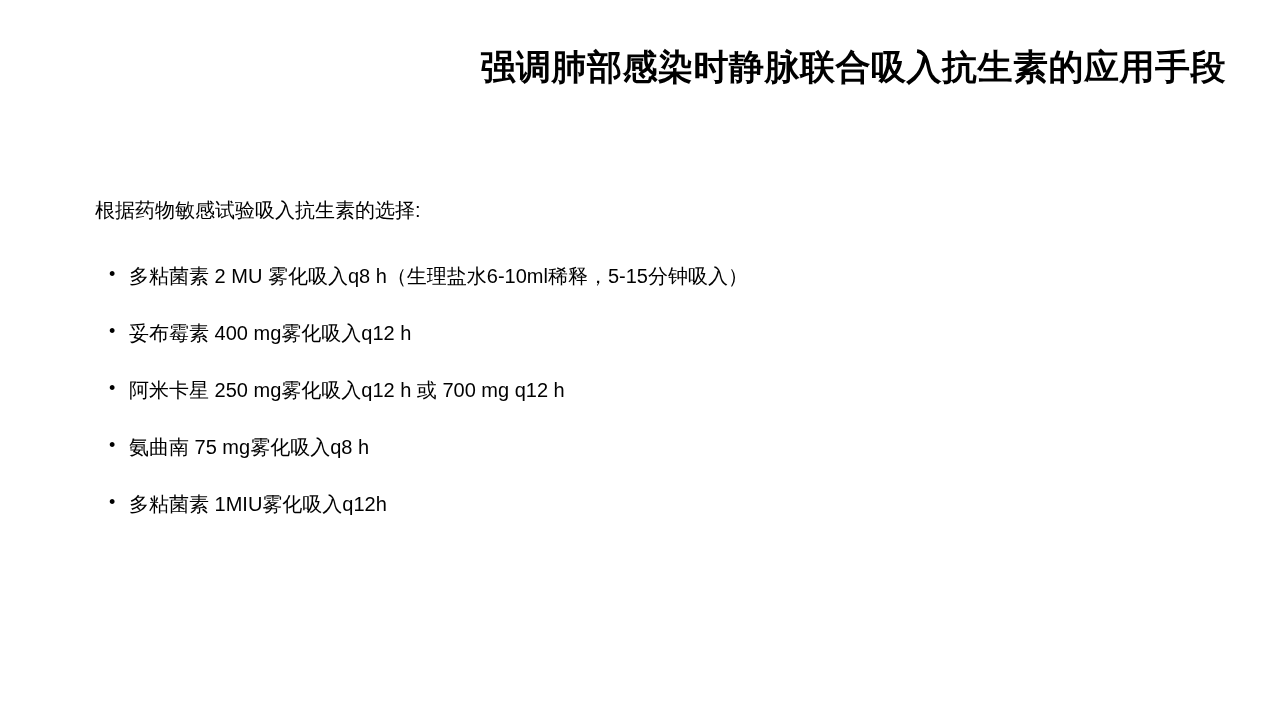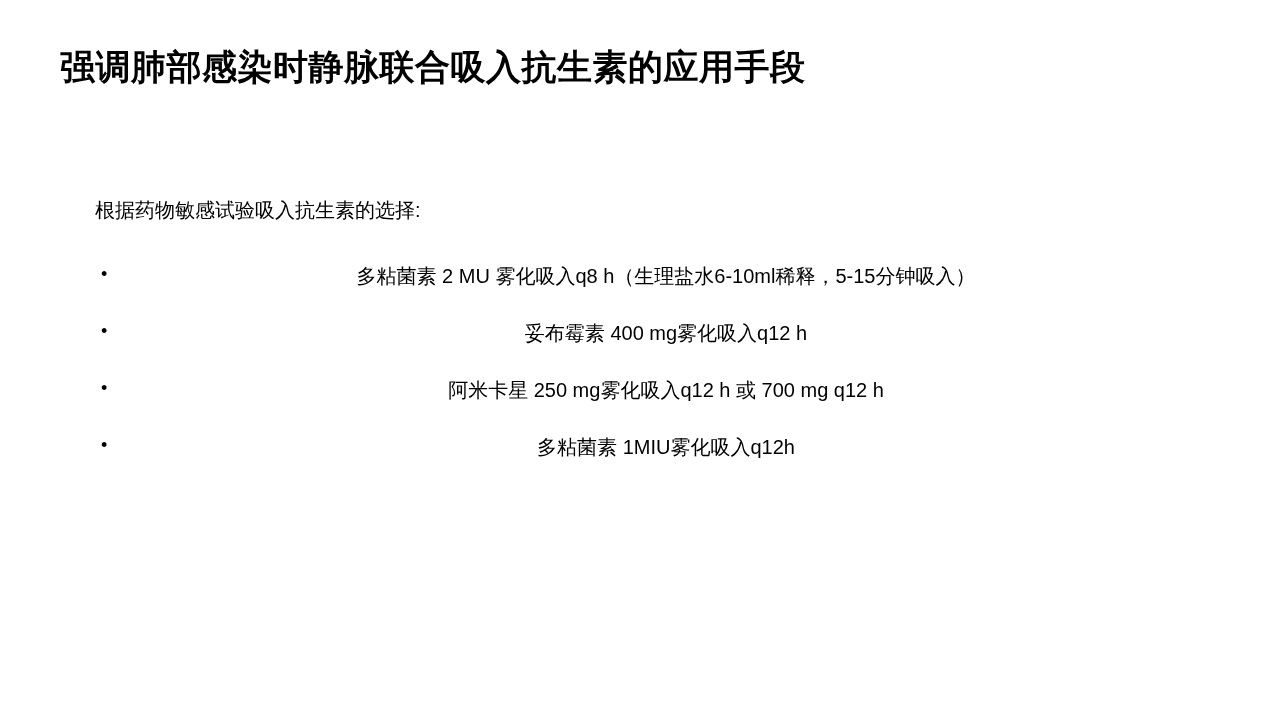--- a/index.html
+++ b/index.html
@@ -16,46 +16,45 @@
   }
   .slide {
     position: relative;
     width: 1280px;
     height: 720px;
     box-sizing: border-box;
   }
   .title-block {
     position: absolute;
     top: 44px;
-    left: 60px;
+    left: 66px;
     width: 1160px;
-    text-align: left;
+    text-align: right;
   }
   .title-line {
     font-size: 35px;
     font-weight: bold;
     line-height: 1.30;
     letter-spacing: 0.5px;
   }
   .body-block {
     position: absolute;
     top: 196px;
     left: 95px;
     width: 1120px;
   }
   .intro-line {
     font-size: 20px;
     line-height: 1.4;
     margin-bottom: 39px;
   }
   .bullet-list {
     list-style: none;
-    margin: 4px;
+    margin: 12px;
     padding: 0;
-    text-align: center;
   }
   .bullet-item {
     position: relative;
     font-size: 20px;
     line-height: 1.35;
     padding-left: 22px;
     margin-bottom: 30px;
   }
   .bullet-item::before {
     content: "\2022";
@@ -84,18 +83,19 @@
     <div class="title-line">强调肺部感染时静脉联合吸入抗生素的应用手段</div>
   </div>
 
   <div class="body-block">
     <div class="intro-line">根据药物敏感试验吸入抗生素的选择:</div>
 
     <ul class="bullet-list">
       <li class="bullet-item">多粘菌素 2 MU 雾化吸入q8 h（生理盐水6-10ml稀释，5-15分钟吸入）</li>
       <li class="bullet-item">妥布霉素 400 mg雾化吸入q12 h</li>
       <li class="bullet-item">阿米卡星 250 mg雾化吸入q12 h 或 700 mg q12 h</li>
+      <li class="bullet-item">氨曲南 75 mg雾化吸入q8 h</li>
       <li class="bullet-item">多粘菌素 1MIU雾化吸入q12h</li>
     </ul>
   </div>
 
 
 </div>
 
 </body></html>

